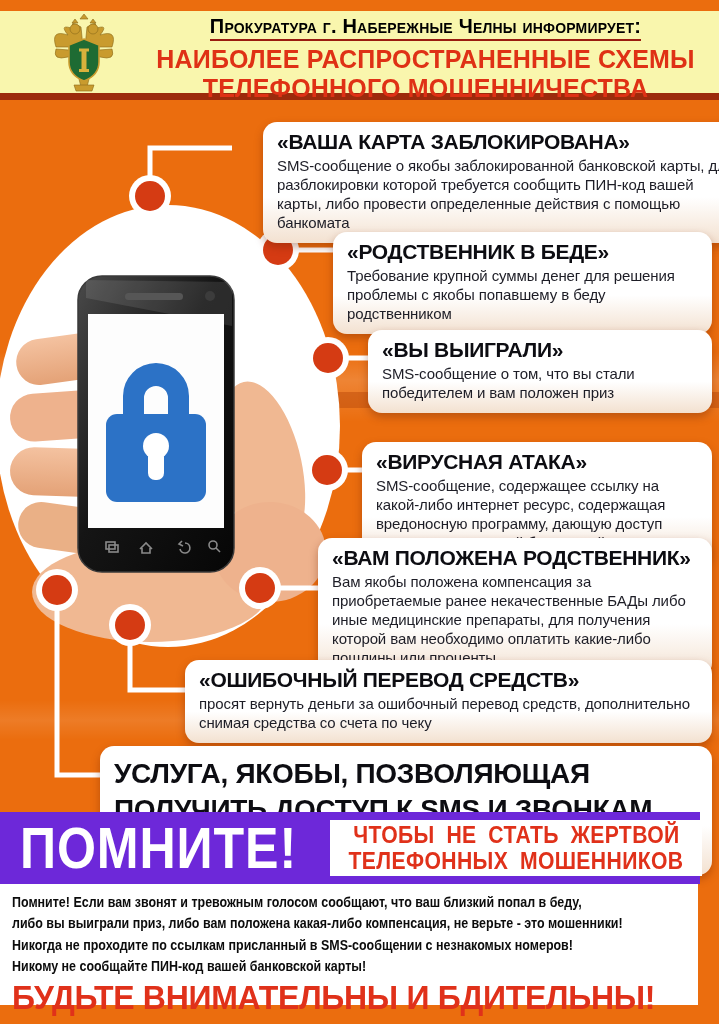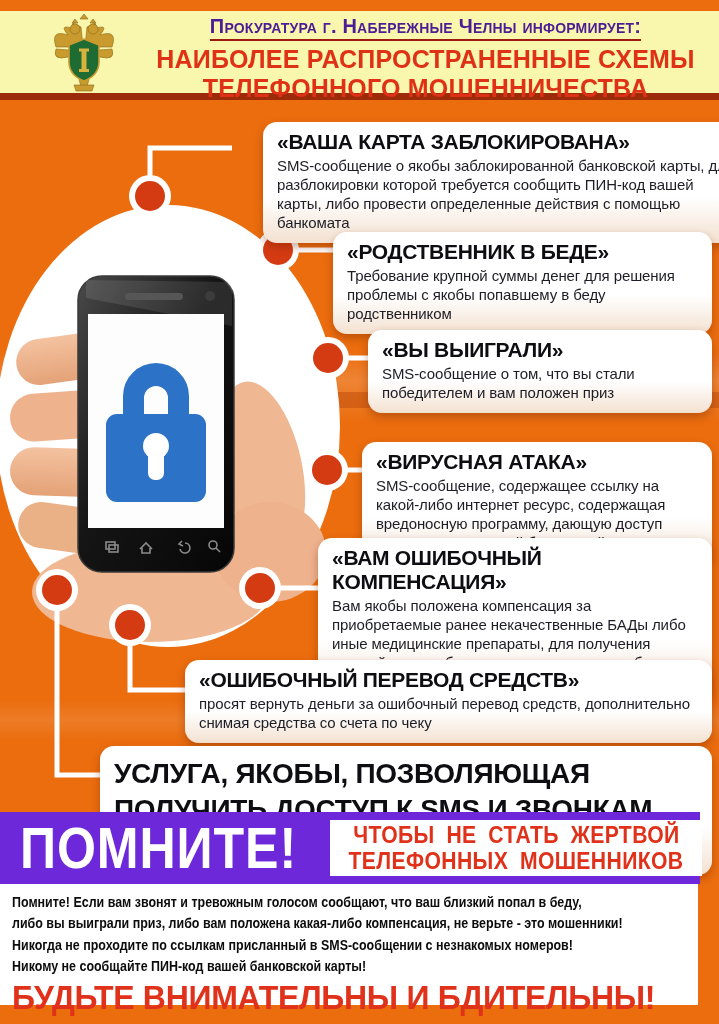--- a/index.html
+++ b/index.html
@@ -15,21 +15,21 @@
   .stripe-light2{position:absolute;left:0;right:0;top:700px;height:40px;
     background:linear-gradient(180deg,rgba(255,255,255,0),rgba(255,255,255,.10),rgba(255,255,255,0));z-index:1;}
 
   svg.scene{position:absolute;left:0;top:0;z-index:2;}
 
   
   .header-band{position:absolute;left:0;top:11px;width:719px;height:82px;background:#f9f6ad;z-index:4;}
   .header-divider{position:absolute;left:0;top:93px;width:719px;height:7px;background:#9c2b0c;z-index:4;}
   .emblem{position:absolute;left:48px;top:13px;z-index:5;}
   .header-text{position:absolute;left:140px;right:8px;top:15px;text-align:center;z-index:5;line-height:1.1;}
-  .header-line1{display:inline-block;color:#4c1d95;font-weight:bold;font-size:20px;
+  .header-line1{display:inline-block;color:#000000;font-weight:bold;font-size:20px;
     font-variant-caps:small-caps;border-bottom:2px solid #9a1c10;padding-bottom:2px;margin-bottom:4px;letter-spacing:.2px;}
   .header-line2,.header-line3{color:#df3115;font-weight:bold;font-size:25px;letter-spacing:.2px;line-height:1.16;}
 
   
   .scheme-box{
     position:absolute;z-index:3;
     background:linear-gradient(180deg,#ffffff 62%,#f3e1d0 100%);
     border-radius:14px; box-shadow:0 4px 9px rgba(110,35,0,.38);
     padding:8px 12px 10px 14px; box-sizing:border-box;
   }
@@ -180,21 +180,21 @@
   </div>
   <div class="scheme-box box3">
     <div class="scheme-title">«ВЫ ВЫИГРАЛИ»</div>
     <div class="scheme-body">SMS-сообщение о том, что вы стали победителем и вам положен приз</div>
   </div>
   <div class="scheme-box box4">
     <div class="scheme-title">«ВИРУСНАЯ АТАКА»</div>
     <div class="scheme-body">SMS-сообщение, содержащее ссылку на какой-либо интернет ресурс, содержащая вредоносную программу, дающую доступ мошенникам к вашей банковской карте</div>
   </div>
   <div class="scheme-box box5">
-    <div class="scheme-title">«ВАМ ОШИБОЧНЫЙ КОМПЕНСАЦИЯ»</div>
+    <div class="scheme-title">«ВАМ ПОЛОЖЕНА РОДСТВЕННИК»</div>
     <div class="scheme-body">Вам якобы положена компенсация за приобретаемые ранее некачественные БАДы либо иные медицинские препараты, для получения которой вам необходимо оплатить какие-либо пошлины или проценты</div>
   </div>
   <div class="scheme-box box6">
     <div class="scheme-title">«ОШИБОЧНЫЙ ПЕРЕВОД СРЕДСТВ»</div>
     <div class="scheme-body">просят вернуть деньги за ошибочный перевод средств, дополнительно снимая средства со счета по чеку</div>
   </div>
   <div class="scheme-box box7">
     <div class="scheme-title">УСЛУГА, ЯКОБЫ, ПОЗВОЛЯЮЩАЯ ПОЛУЧИТЬ ДОСТУП К SMS И ЗВОНКАМ ДРУГОГО ЧЕЛОВЕКА</div>
   </div>
 

